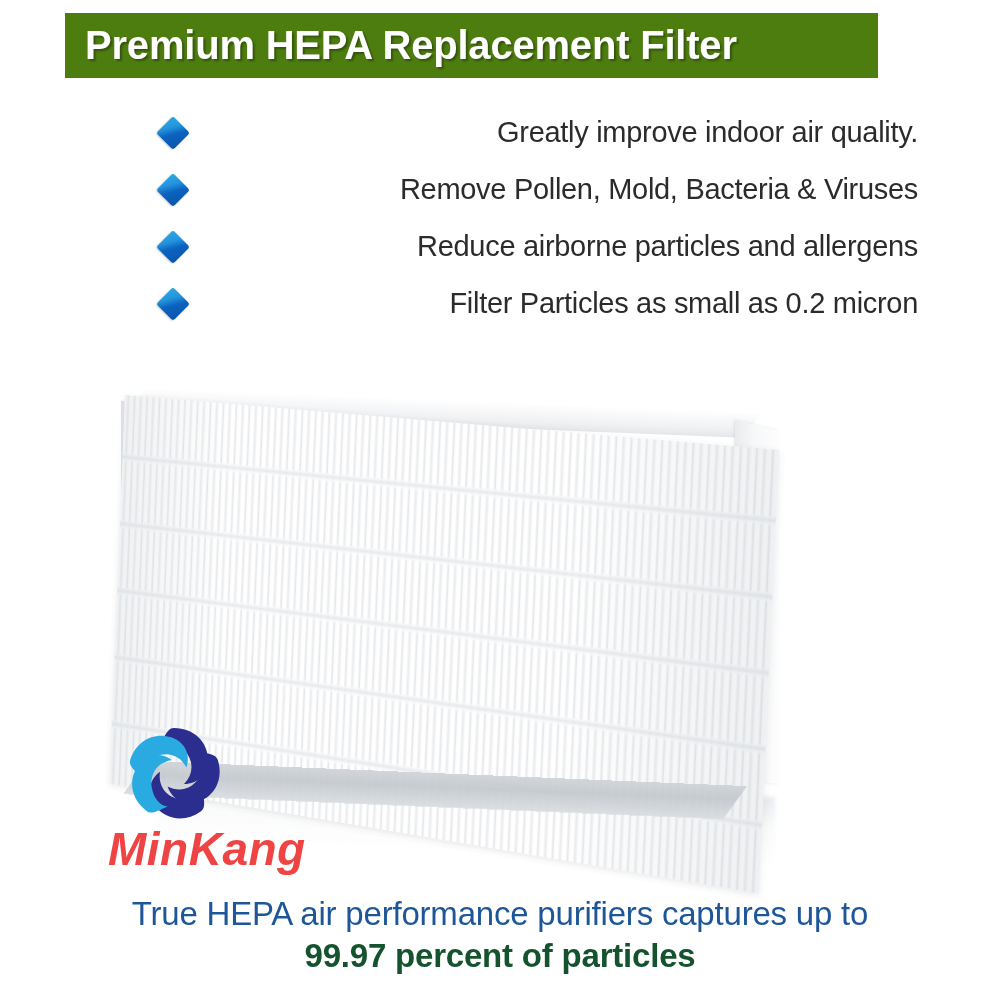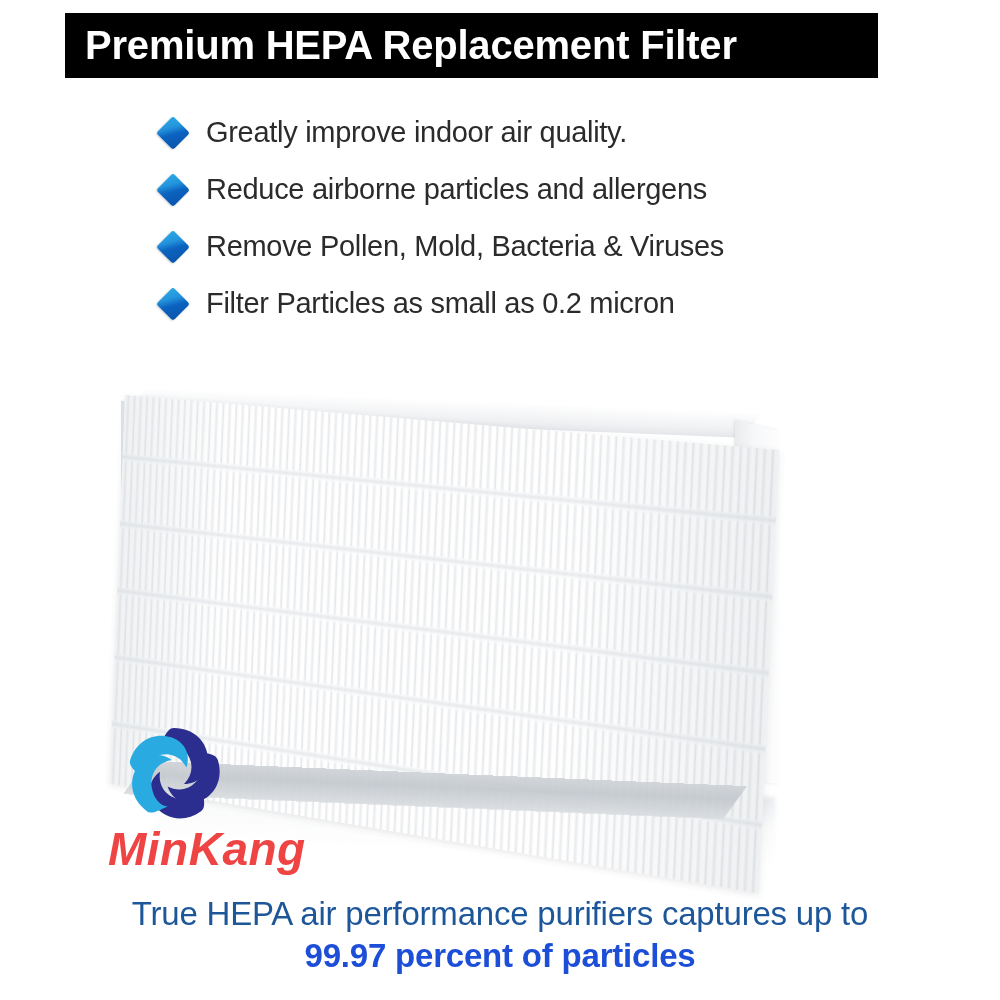--- a/index.html
+++ b/index.html
@@ -16,21 +16,21 @@
     -webkit-font-smoothing: antialiased;
   }
 
   
   #header-banner {
     position: absolute;
     left: 65px;
     top: 13px;
     width: 813px;
     height: 65px;
-    background: #000000;
+    background: #4d7c0f;
     display: flex;
     align-items: center;
     box-sizing: border-box;
     padding-left: 20px;
   }
   #banner-title {
     color: #ffffff;
     font-size: 40px;
     font-weight: bold;
     letter-spacing: -0.2px;
@@ -43,20 +43,21 @@
   #benefits-list {
     position: absolute;
     left: 158px;
     top: 104px;
     width: 760px;
   }
   .benefit-row {
     display: flex;
     align-items: center;
     height: 57px;
+    justify-content: space-between;
   }
   .benefit-bullet {
     width: 24px;
     height: 24px;
     flex: 0 0 24px;
     transform: rotate(45deg);
     background: linear-gradient(120deg, #2aabe4 0%, #2494dd 32%, #0b63bf 55%, #0a54ab 100%);
     border-radius: 3px;
     box-shadow: 0 1px 2px rgba(0,0,0,0.22);
     margin-left: 3px;
@@ -228,21 +229,21 @@
   #caption-line-1 {
     font-size: 33px;
     color: #1e5799;
     letter-spacing: -0.2px;
     line-height: 42px;
     font-family: "Liberation Sans", sans-serif;
   }
   #caption-line-2 {
     font-size: 33px;
     font-weight: bold;
-    color: #1d4ed8;
+    color: #14532d;
     letter-spacing: -0.2px;
     line-height: 42px;
     font-family: "Liberation Sans", sans-serif;
   }
 </style>
 </head>
 <body>
 
 <div id="header-banner">
   <div id="banner-title">Premium HEPA Replacement Filter</div>
@@ -250,26 +251,26 @@
 
 <div id="benefits-list">
 
   <div class="benefit-row">
     <span class="benefit-bullet"></span>
     <span class="benefit-text">Greatly improve indoor air quality.</span>
   </div>
 
   <div class="benefit-row">
     <span class="benefit-bullet"></span>
-    <span class="benefit-text">Reduce airborne particles and allergens</span>
+    <span class="benefit-text">Remove Pollen, Mold, Bacteria &amp; Viruses</span>
   </div>
 
   <div class="benefit-row">
     <span class="benefit-bullet"></span>
-    <span class="benefit-text">Remove Pollen, Mold, Bacteria &amp; Viruses</span>
+    <span class="benefit-text">Reduce airborne particles and allergens</span>
   </div>
 
   <div class="benefit-row">
     <span class="benefit-bullet"></span>
     <span class="benefit-text">Filter Particles as small as 0.2 micron</span>
   </div>
 
 </div>
 
 <div id="product-photo">

